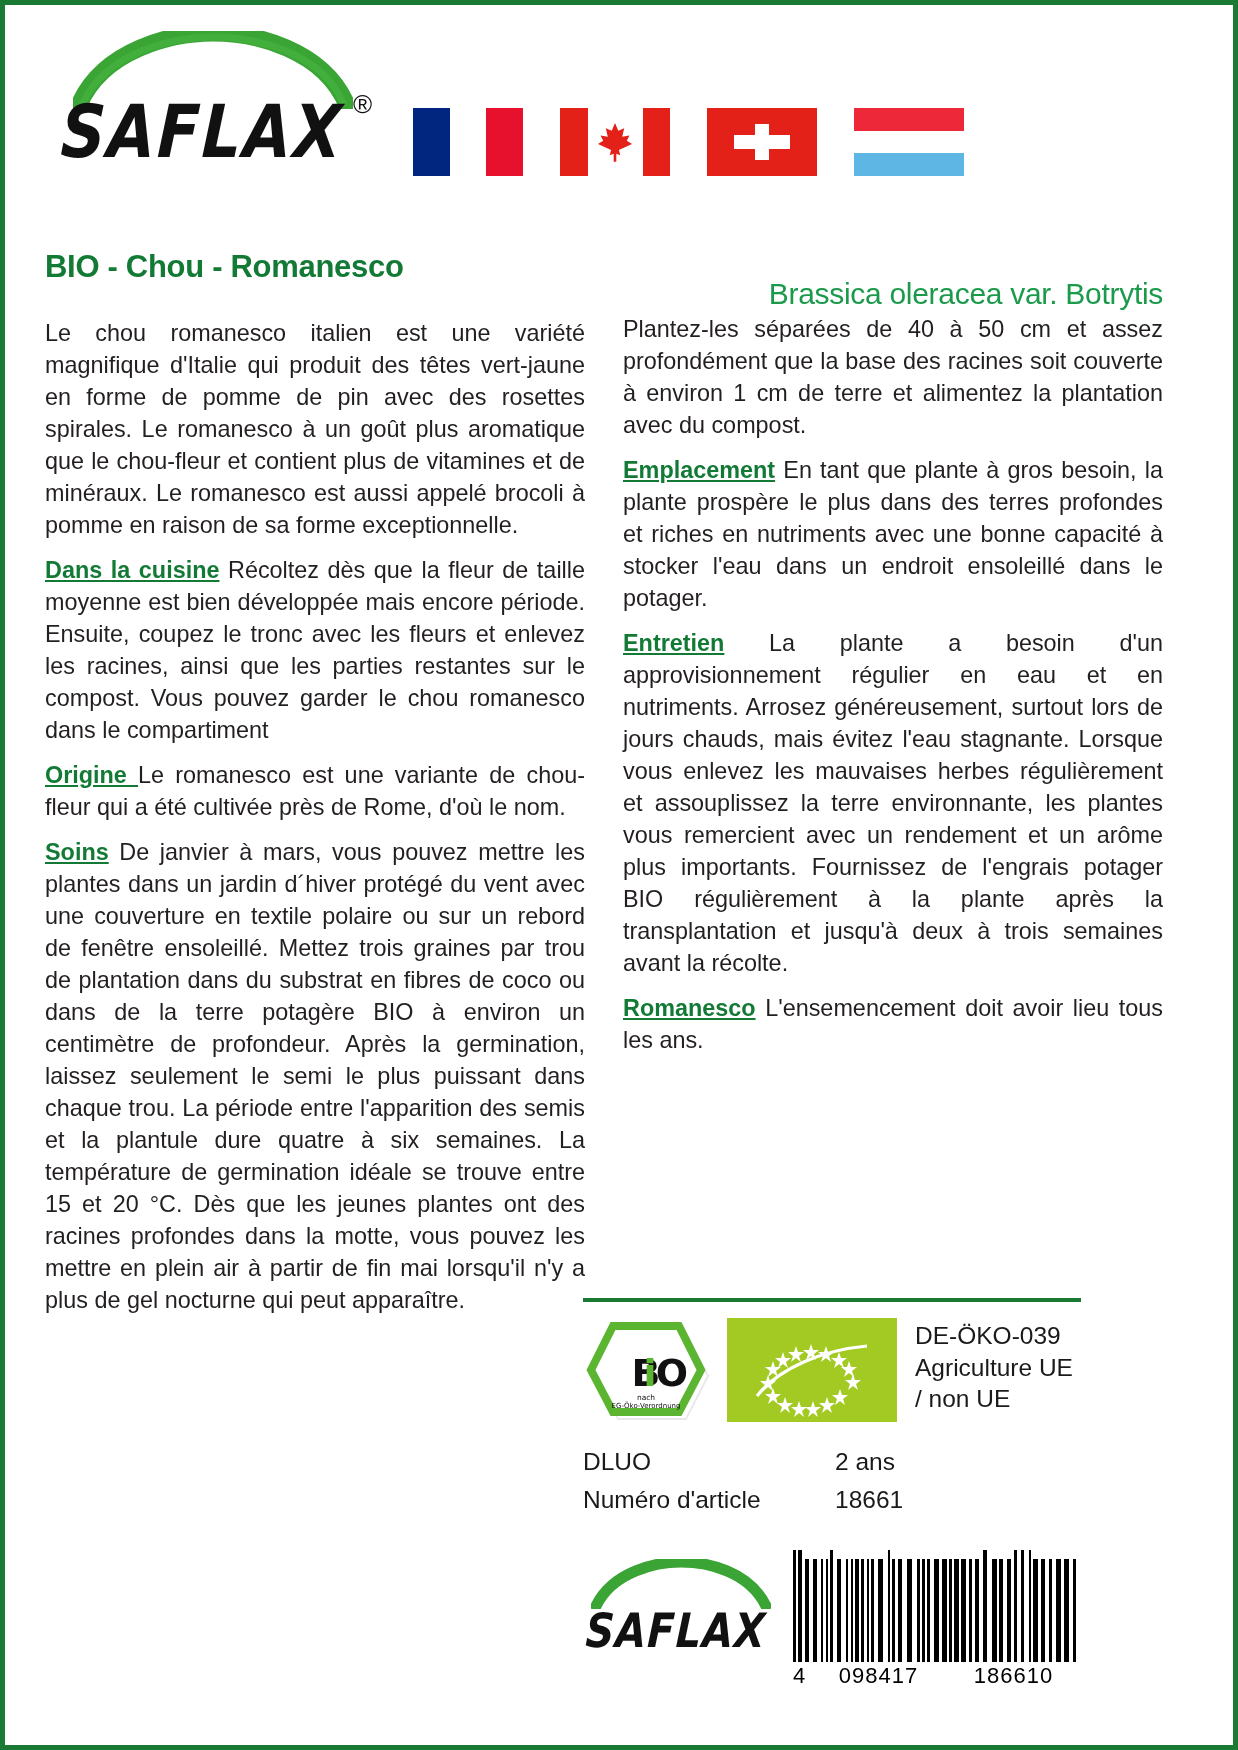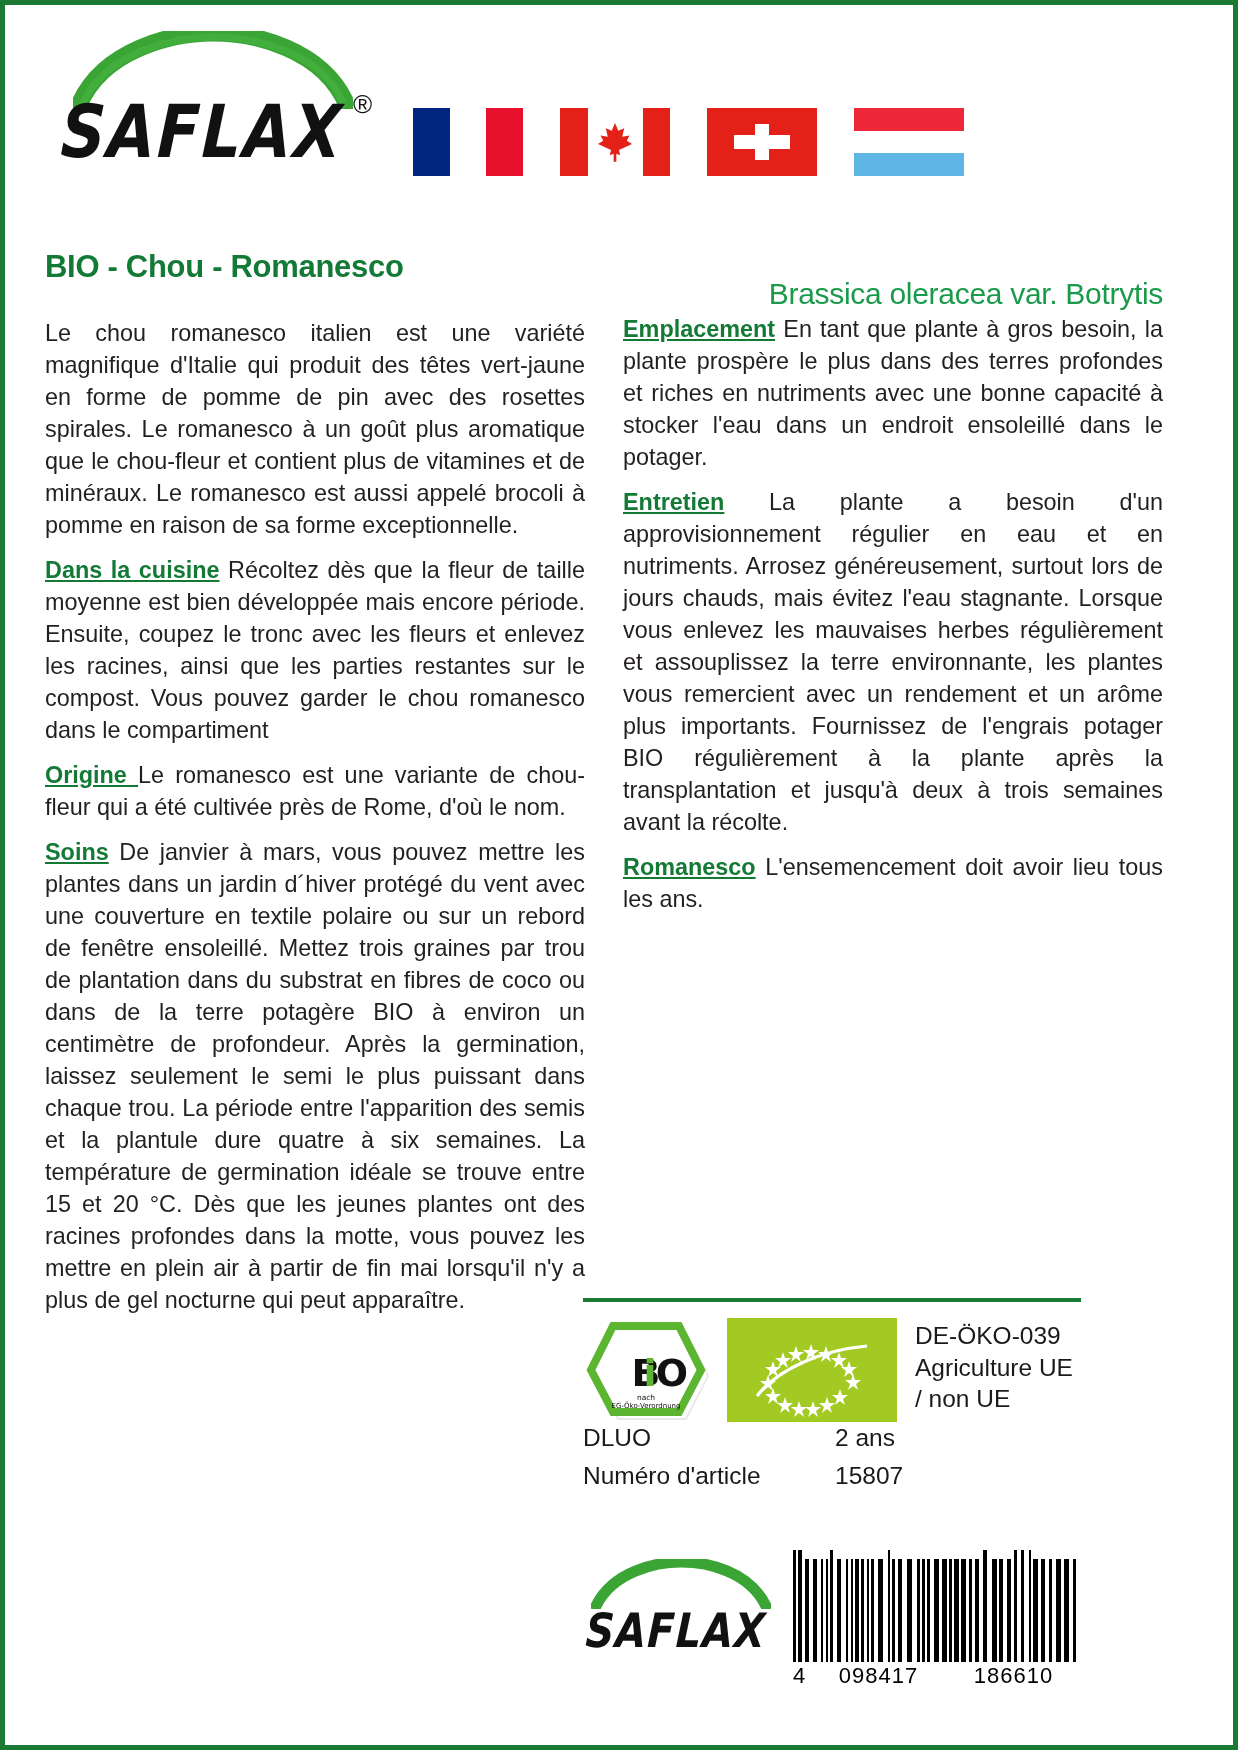--- a/index.html
+++ b/index.html
@@ -174,21 +174,21 @@
     position: relative;
   }
   .cert-text {
     font-size: 24.5px;
     line-height: 1.29;
     color: #1a1a1a;
     padding-top: 2px;
   }
 
   .meta {
-    margin-top: 0;
+    margin-top: 24px;
     font-size: 24.5px;
     color: #1a1a1a;
   }
   .meta-row {
     display: flex;
     margin-bottom: 10px;
   }
   .meta-label { width: 252px; }
 
   .footer-row {
@@ -278,20 +278,21 @@
         <p class="para"><span class="shead">Dans la cuisine</span><span> Récoltez dès que la fleur de taille moyenne est bien développée mais encore période. Ensuite, coupez le tronc avec les fleurs et enlevez les racines, ainsi que les parties restantes sur le compost. Vous pouvez garder le chou romanesco dans le compartiment</span></p>
 
         <p class="para"><span class="shead">Origine </span><span>Le romanesco est une variante de chou-fleur qui a été cultivée près de Rome, d'où le nom.</span></p>
 
         <p class="para"><span class="shead">Soins</span><span>  De janvier à mars, vous pouvez mettre les plantes dans un jardin d´hiver protégé du vent avec une couverture en textile polaire ou sur un rebord de fenêtre ensoleillé. Mettez trois graines par trou de plantation dans du substrat en fibres de coco ou dans de la terre potagère BIO à environ un centimètre de profondeur. Après la germination, laissez seulement le semi le plus puissant dans chaque trou. La période entre l'apparition des semis et la plantule dure quatre à six semaines. La température de germination idéale se trouve entre 15 et 20 °C. Dès que les jeunes plantes ont des racines profondes dans la motte, vous pouvez les mettre en plein air à partir de fin mai lorsqu'il n'y a plus de gel nocturne qui peut apparaître.</span></p>
       </div>
 
       <div class="col col-right">
         <div class="latin">Brassica oleracea var. Botrytis</div>
 
+        <p class="para">Plantez-les séparées de 40 à 50 cm et assez profondément que la base des racines soit couverte à environ 1 cm de terre et alimentez la plantation avec du compost.</p>
 
         <p class="para"><span class="shead">Emplacement</span><span> En tant que plante à gros besoin, la plante prospère le plus dans des terres profondes et riches en nutriments avec une bonne capacité à stocker l'eau dans un endroit ensoleillé dans le potager.</span></p>
 
         <p class="para"><span class="shead">Entretien</span><span> La plante a besoin d'un approvisionnement régulier en eau et en nutriments. Arrosez généreusement, surtout lors de jours chauds, mais évitez l'eau stagnante. Lorsque vous enlevez les mauvaises herbes régulièrement et assouplissez la terre environnante, les plantes vous remercient avec un rendement et un arôme plus importants. Fournissez de l'engrais potager BIO régulièrement à la plante après la transplantation et jusqu'à deux à trois semaines avant la récolte.</span></p>
 
         <p class="para"><span class="shead">Romanesco</span><span> L'ensemencement doit avoir lieu tous les ans.</span></p>
       </div>
     </div>
   </div>
 
@@ -345,21 +346,21 @@
       </div>
     </div>
 
     <div class="meta">
       <div class="meta-row">
         <div class="meta-label">DLUO</div>
         <div>2 ans</div>
       </div>
       <div class="meta-row">
         <div class="meta-label">Numéro d'article</div>
-        <div>15807</div>
+        <div>18661</div>
       </div>
     </div>
   </div>
 
   <div class="footer-row">
 
     <div class="mini-logo">
       <svg class="mini-arc" viewBox="0 0 180 50">
         <path d="M5 47 C 22 12, 66 3, 90 3 C 116 3, 158 12, 175 47" stroke="#3aa535" stroke-width="11" fill="none" stroke-linecap="round"></path>
       </svg>

